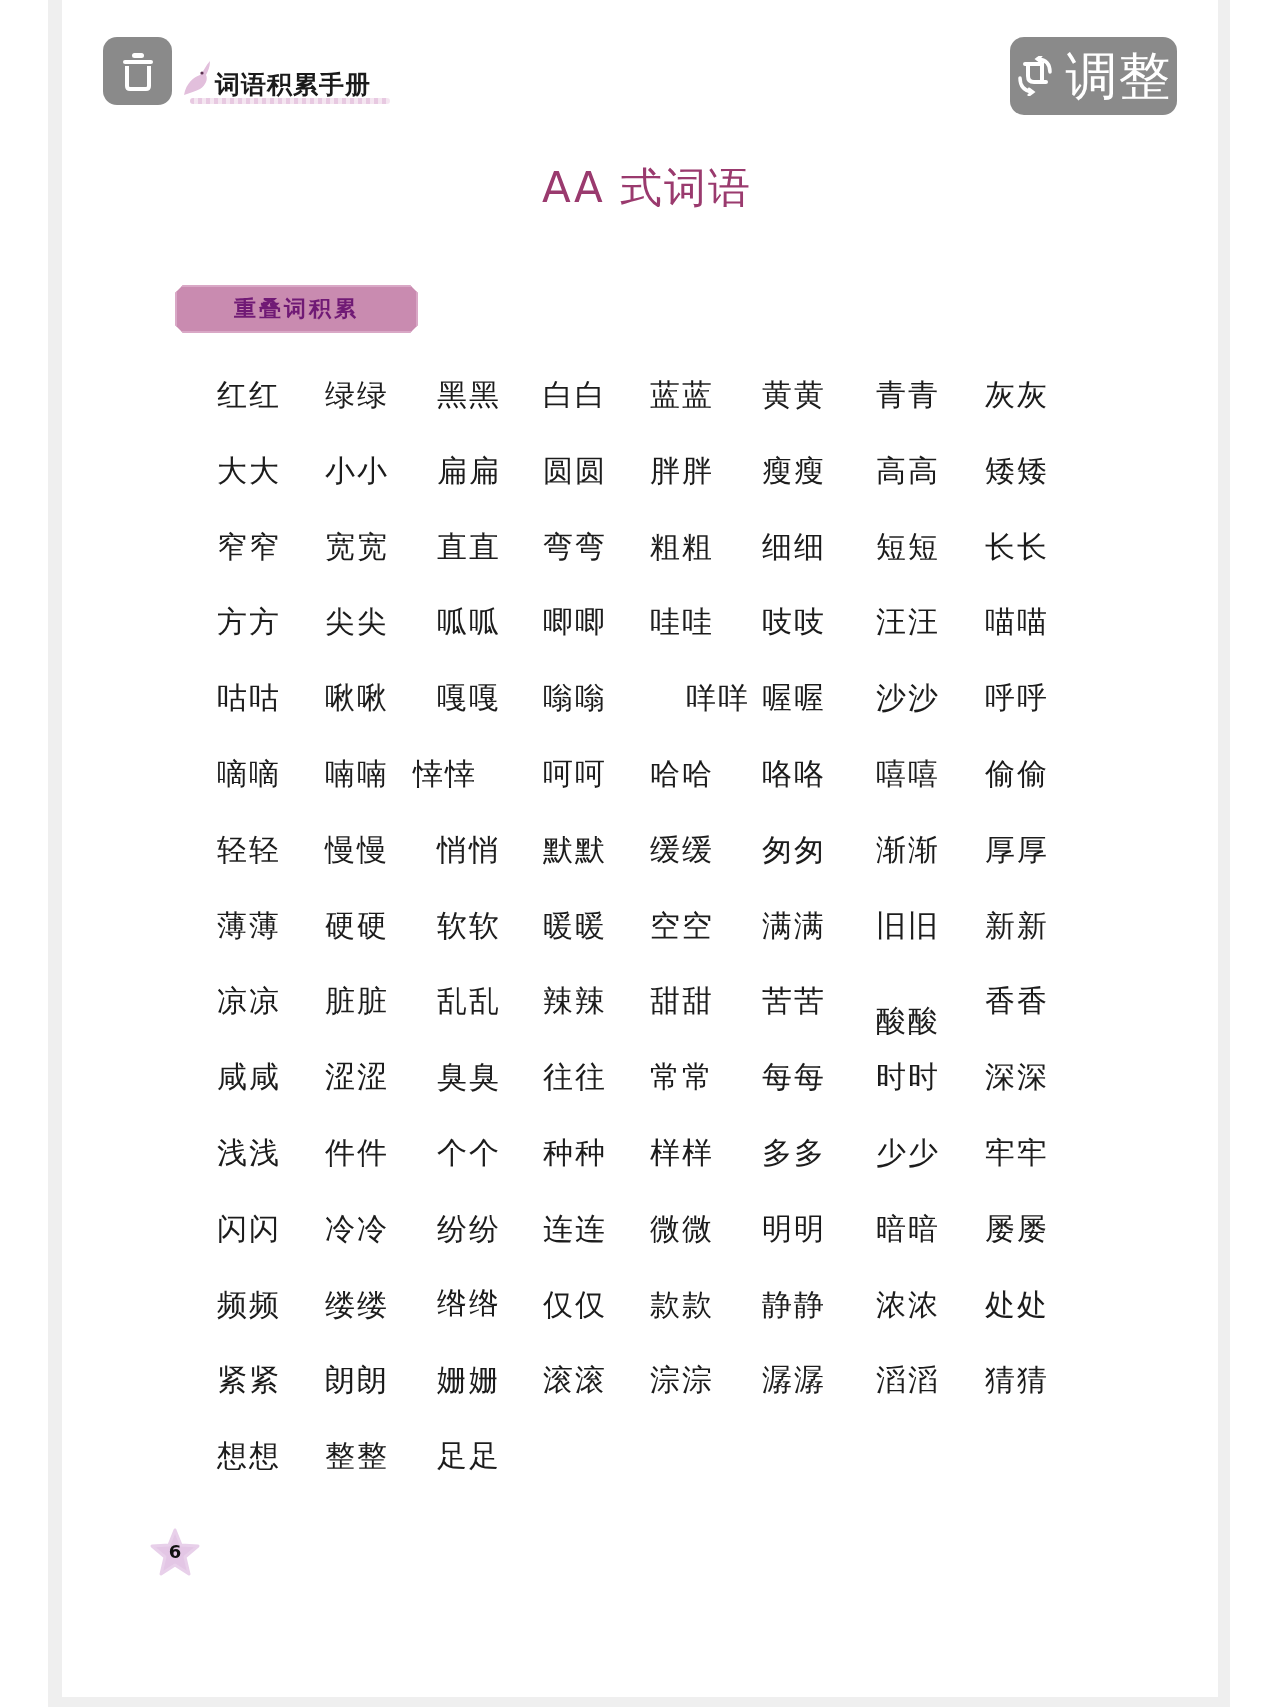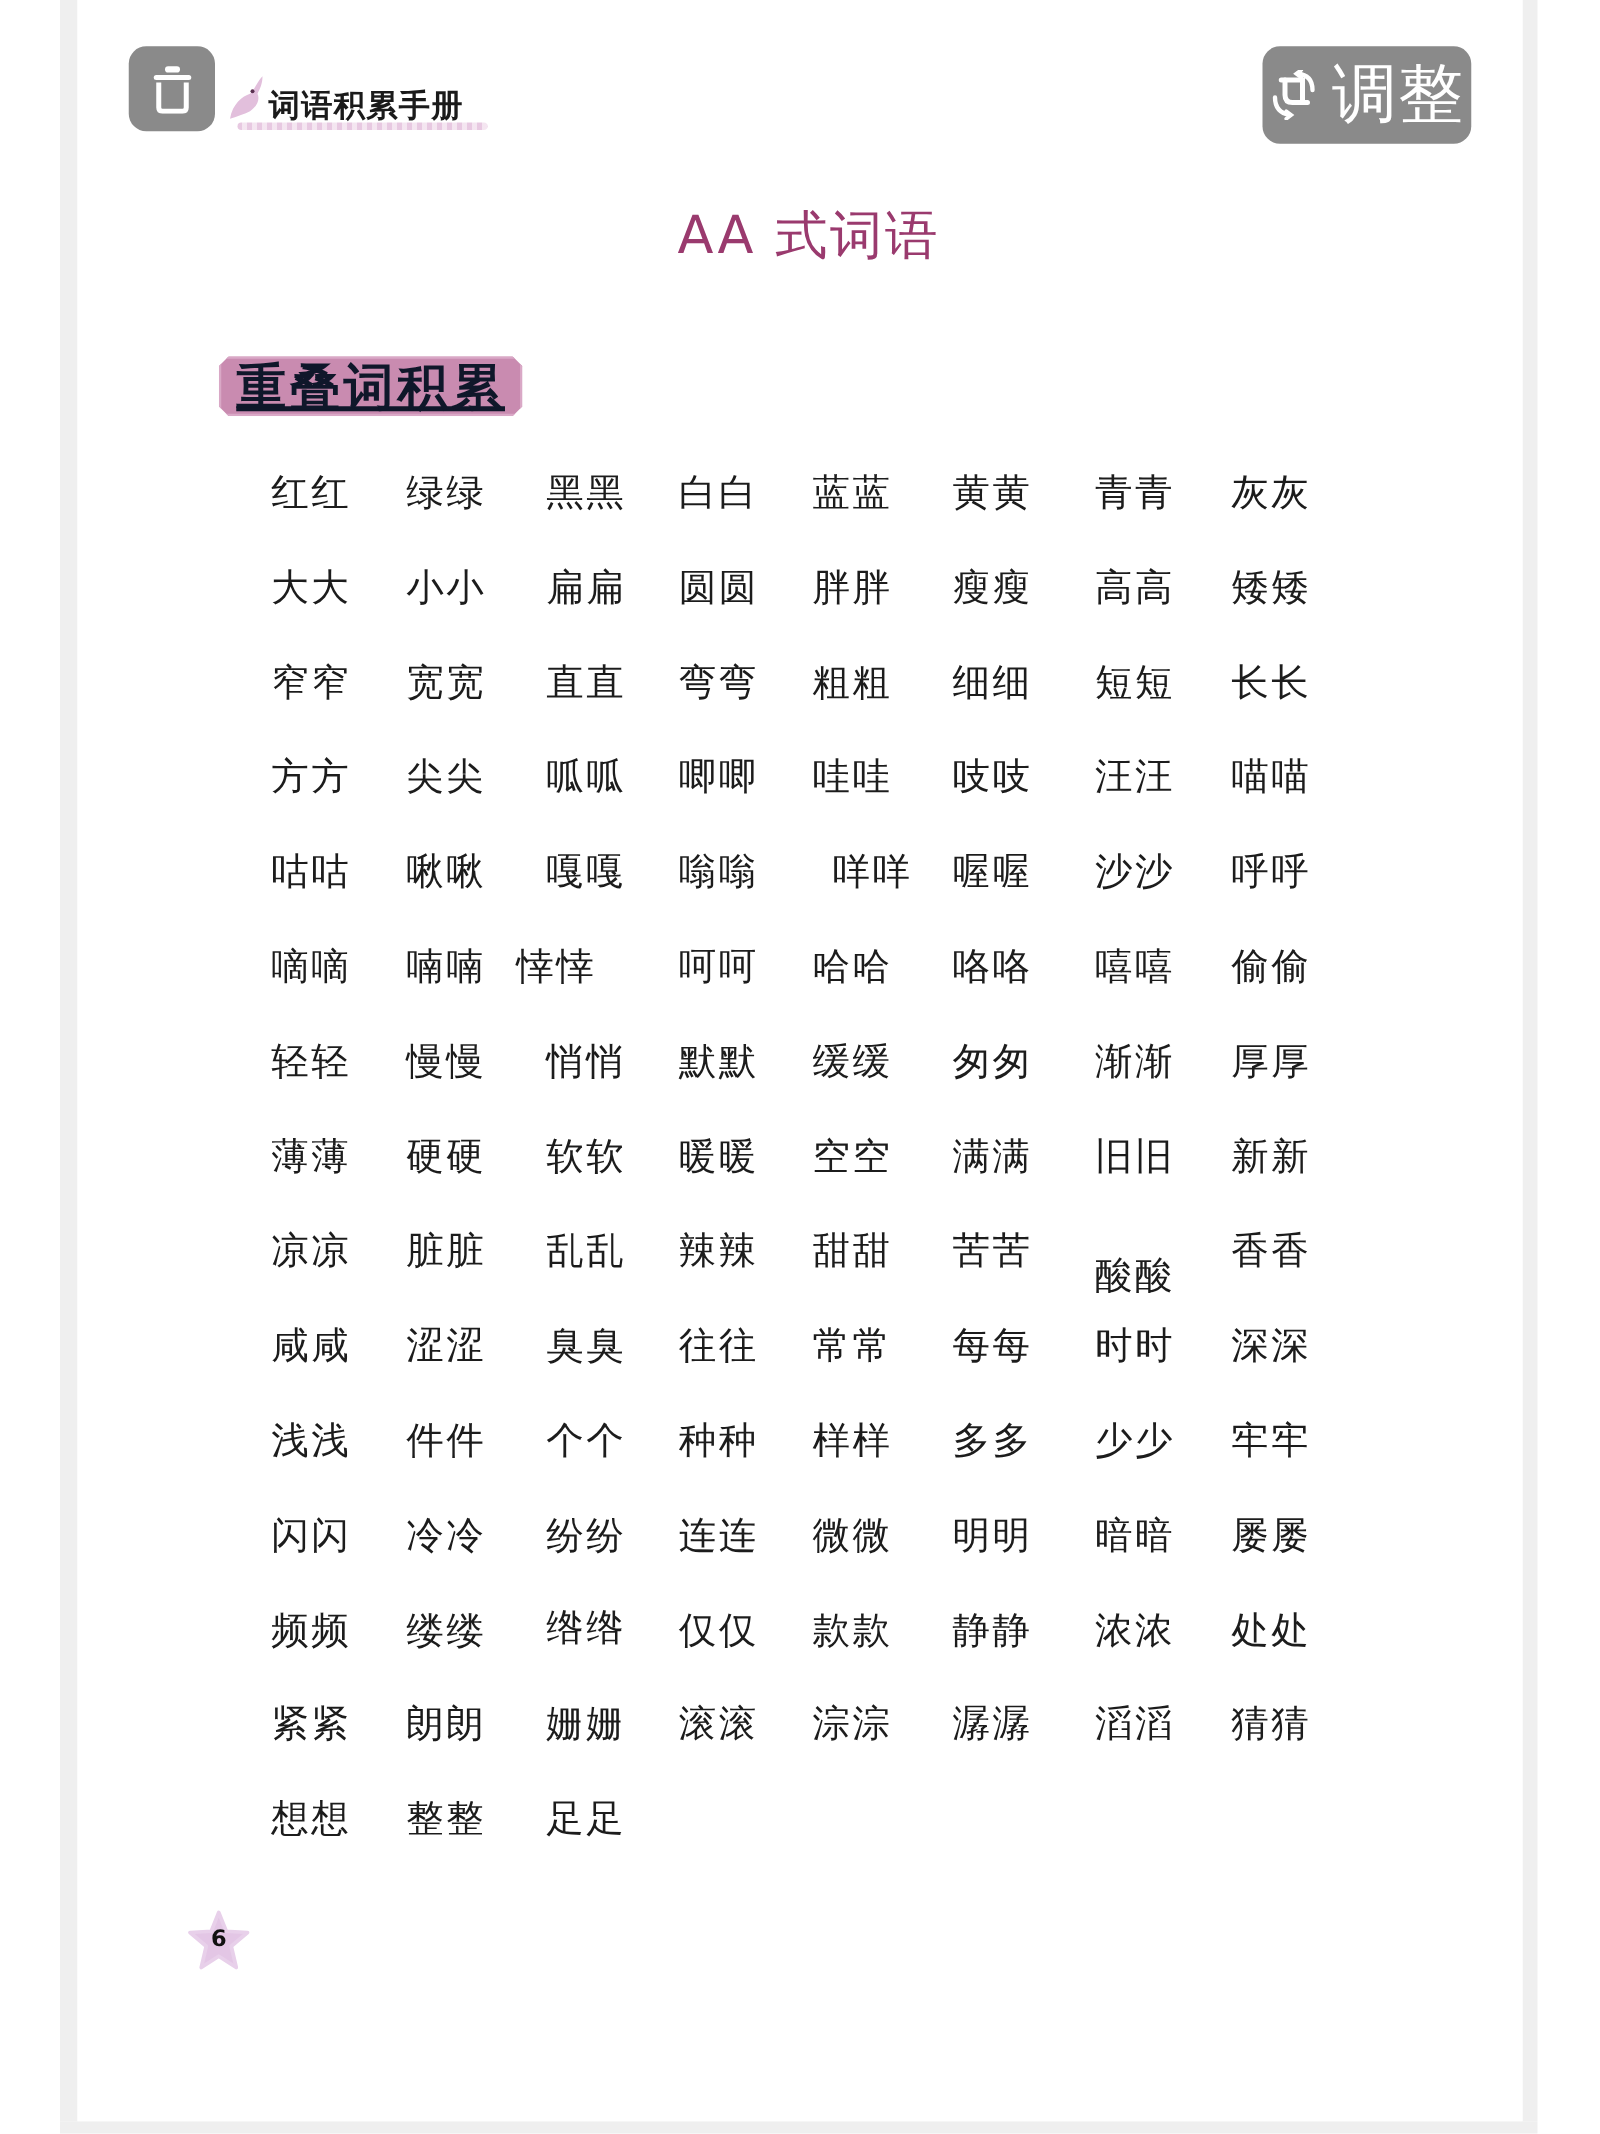--- a/index.html
+++ b/index.html
@@ -40,21 +40,21 @@
   }
 
   .section-badge {
     position: absolute; left: 175px; top: 285px; width: 243px; height: 48px;
     background: #c98bb0;
     clip-path: polygon(8px 0, calc(100% - 8px) 0, 100% 8px, 100% calc(100% - 8px), calc(100% - 8px) 100%, 8px 100%, 0 calc(100% - 8px), 0 8px);
     display: flex; align-items: center; justify-content: center;
     box-shadow: inset 0 0 0 2px #d9a8c6;
   }
   .section-badge-text {
-    font-family: "DejaVu Sans", sans-serif; font-weight: bold; font-size: 40px; color: #0f172a; letter-spacing: 3px; text-decoration: underline;
+    font-family: "DejaVu Sans", sans-serif; font-weight: bold; font-size: 22px; color: #701a75; letter-spacing: 3px;
   }
 
   .word-grid { position: absolute; left: 0; top: 0; width: 1280px; height: 1707px; pointer-events: none; }
   .word {
     position: absolute; font-size: 30px; line-height: 34px; color: #1c1c1c; letter-spacing: 2px;
     white-space: nowrap; pointer-events: auto;
   }
 
   .page-star { position: absolute; left: 149px; top: 1527px; width: 52px; height: 52px; }
   .page-num {
@@ -116,21 +116,21 @@
     <span class="word" style="left: 437px; top: 605px;">呱呱</span>
     <span class="word" style="left: 543px; top: 605px;">唧唧</span>
     <span class="word" style="left: 650px; top: 605px;">哇哇</span>
     <span class="word" style="left: 762px; top: 605px;">吱吱</span>
     <span class="word" style="left: 876px; top: 605px;">汪汪</span>
     <span class="word" style="left: 985px; top: 605px;">喵喵</span>
     <span class="word" style="left: 217px; top: 681px;">咕咕</span>
     <span class="word" style="left: 325px; top: 681px;">啾啾</span>
     <span class="word" style="left: 437px; top: 681px;">嘎嘎</span>
     <span class="word" style="left: 543px; top: 681px;">嗡嗡</span>
-    <span class="word" style="left: 666px; top: 681px; text-align: center;">咩咩</span>
+    <span class="word" style="left: 686px; top: 681px; text-align: center;">咩咩</span>
     <span class="word" style="left: 762px; top: 681px;">喔喔</span>
     <span class="word" style="left: 876px; top: 681px;">沙沙</span>
     <span class="word" style="left: 985px; top: 681px;">呼呼</span>
     <span class="word" style="left: 217px; top: 757px;">嘀嘀</span>
     <span class="word" style="left: 325px; top: 757px;">喃喃</span>
     <span class="word" style="left: 413px; top: 757px;">悻悻</span>
     <span class="word" style="left: 543px; top: 757px;">呵呵</span>
     <span class="word" style="left: 650px; top: 757px;">哈哈</span>
     <span class="word" style="left: 762px; top: 757px;">咯咯</span>
     <span class="word" style="left: 876px; top: 757px;">嘻嘻</span>

